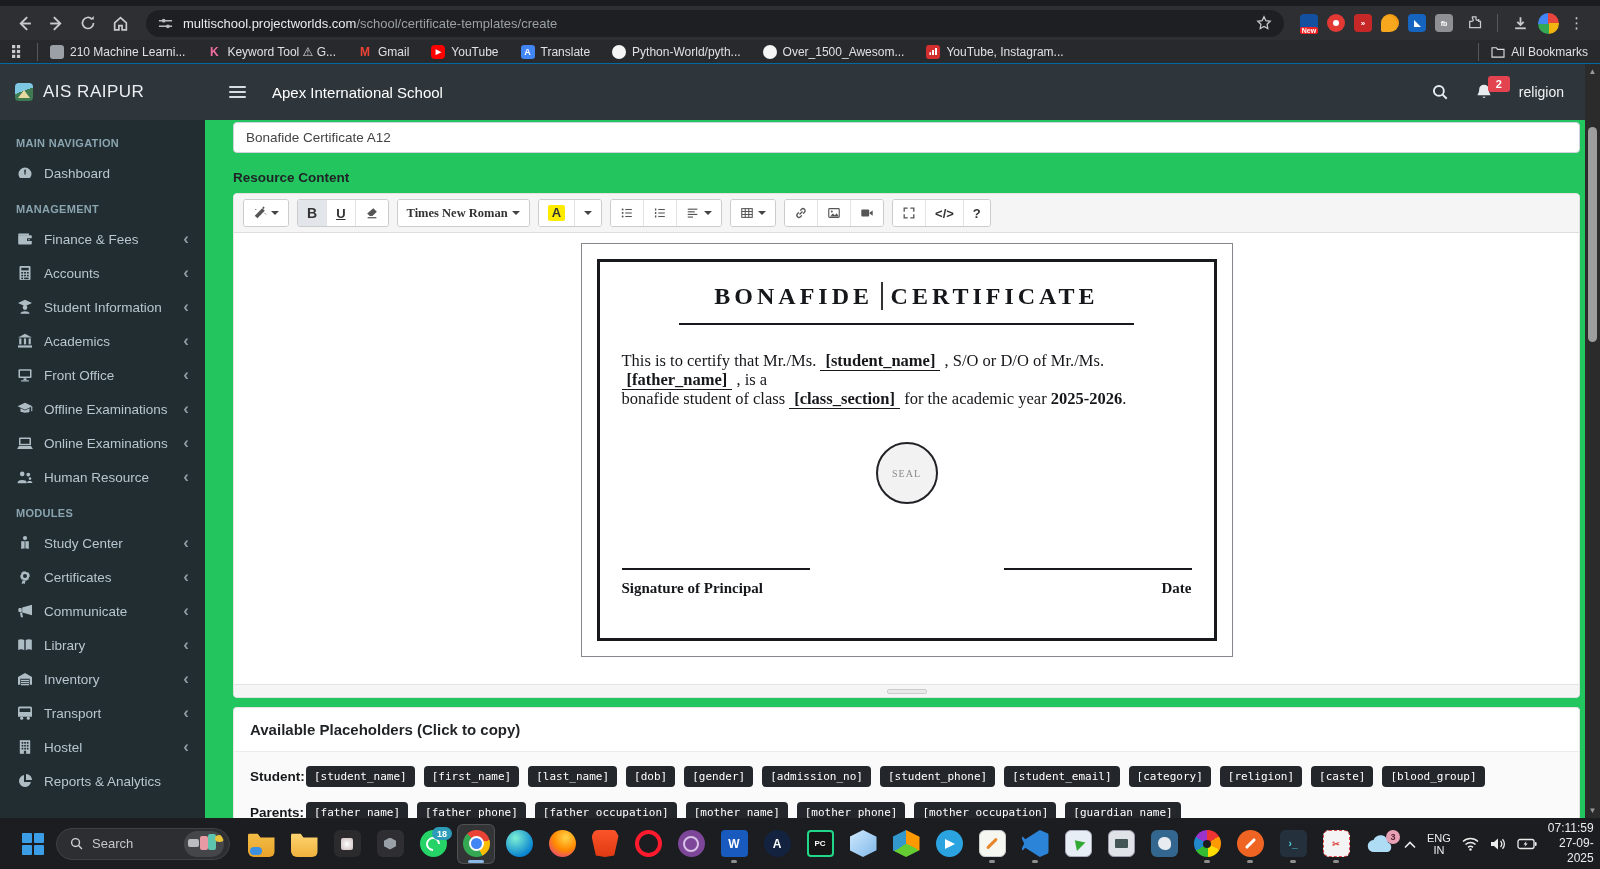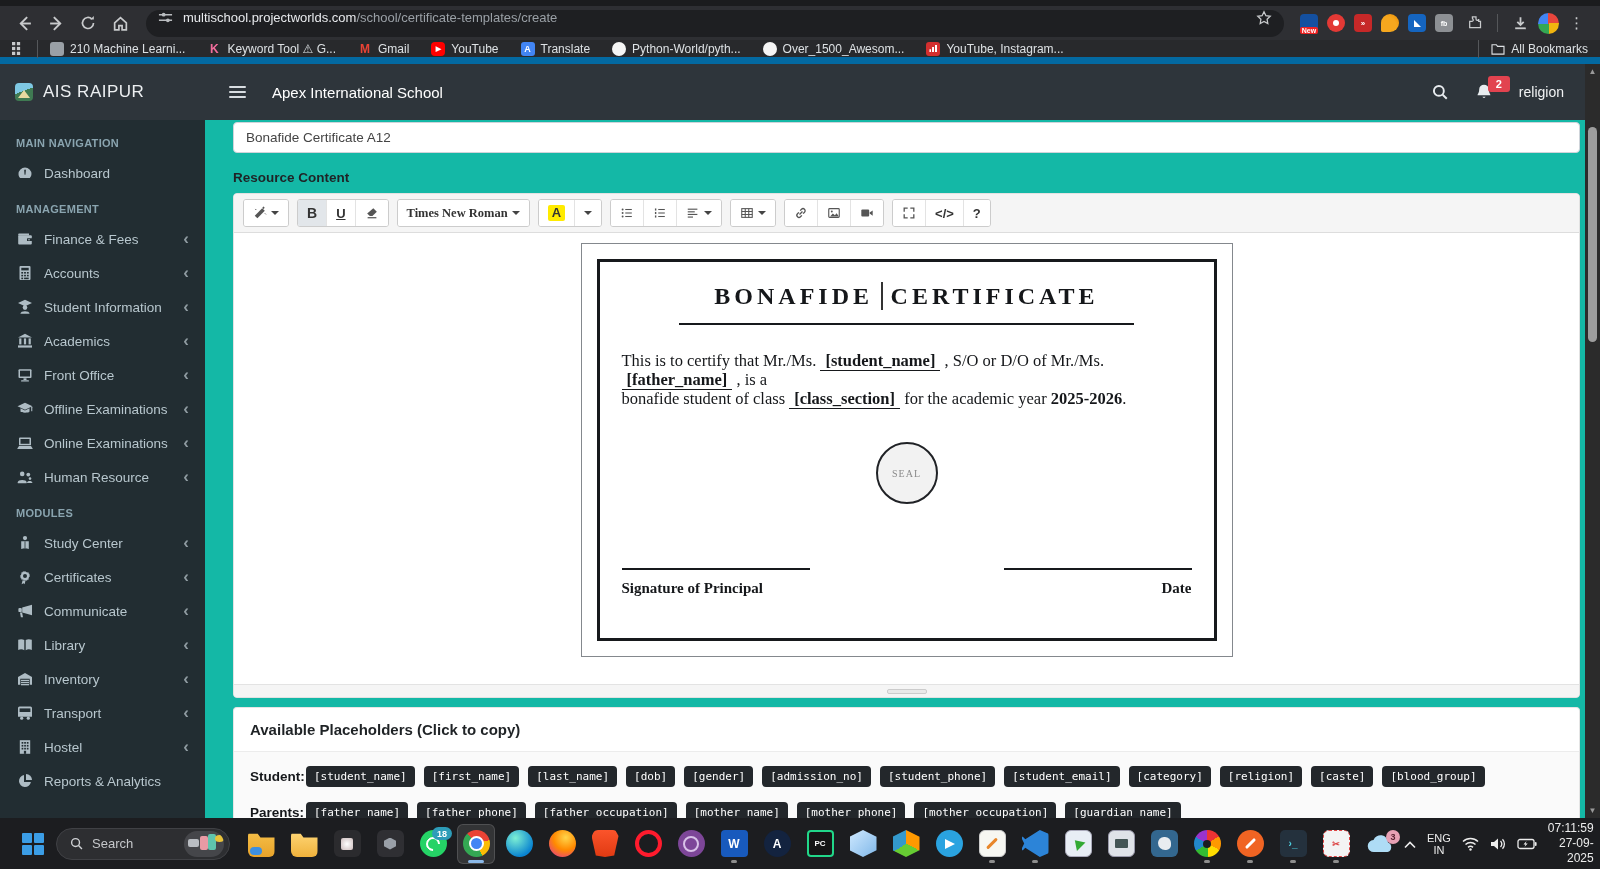--- a/index.html
+++ b/index.html
@@ -3,40 +3,40 @@
 <meta charset="utf-8">
 <style>
   * { margin:0; padding:0; box-sizing:border-box; }
   html,body { width:1600px; height:869px; overflow:hidden; font-family:"Liberation Sans", sans-serif; background:#efefef; }
 
   
   .chrome { height:64px; }
   .tabstrip { height:6px; background:#1b1c1e; }
   .navrow { height:34px; background:#2e2f33; display:flex; align-items:center; padding:0 10px; gap:4px; }
   .navbtn { width:28px; height:28px; display:flex; align-items:center; justify-content:center; color:#c8cacc; flex-shrink:0; }
-  .omnibox { flex:1; height:27px; background:#1e1f22; border-radius:14px; display:flex; padding:0 12px; margin:0 8px; font-size:13px; min-width:0; }
+  .omnibox { flex:1; height:27px; background:#1e1f22; border-radius:14px; display:flex; align-items:center; padding:0 12px; margin:0 8px; font-size:13px; min-width:0; }
   .omni-ic { display:flex; margin-right:10px; color:#b9bcbf; }
   .url-host { color:#e8eaed; white-space:nowrap; }
   .url-path { color:#9aa0a6; white-space:nowrap; }
   .omni-star { margin-left:auto; display:flex; color:#c8cacc; }
   .extrow { display:flex; align-items:center; gap:9px; padding:0 4px; }
   .extic { width:18px; height:18px; border-radius:4px; display:flex; align-items:center; justify-content:center; color:#fff; font-size:8px; font-weight:bold; position:relative; }
   .extic-new-ext { background:#1450a0; }
   .extic-new-ext span { background:#e22; border-radius:2px; padding:0 2px; font-size:7px; position:absolute; bottom:-2px; }
   .extic-record-ext { background:#e33935; border-radius:50%; }
   .extic-record-ext::after { content:""; width:6px; height:6px; background:#fff; border-radius:50%; }
   .extic-forward-ext { background:#c62828; }
   .extic-swoosh-ext { background:radial-gradient(circle at 30% 70%, #f6a71e 55%, #e88a00); border-radius:50% 50% 50% 10%; }
   .extic-page-ext { background:#1565c0; }
   .extic-page-ext::after { content:""; border-left:7px solid #fff; border-top:7px solid transparent; }
   .extic-fb-ext { background:#8d9094; font-size:7px; }
   .chrome-divider { width:1px; height:18px; background:#55575a; margin:0 4px; }
   .avatar { width:21px; height:21px; border-radius:50%; background:conic-gradient(#e8453c 0 25%, #f2b50f 25% 50%, #34a853 50% 75%, #4285f4 75% 100%); }
   .kebab { color:#c8cacc; font-size:15px; padding:0 6px; }
-  .bookmarksrow { height:24px; background:#28292c; border-bottom:7px solid #0369a1; display:flex; align-items:center; padding:0 12px; gap:8px; font-size:12px; color:#dde1e4; }
+  .bookmarksrow { height:24px; background:#28292c; border-bottom:1px solid #0369a1; display:flex; align-items:center; padding:0 12px; gap:8px; font-size:12px; color:#dde1e4; }
   .bm-grid { color:#c8cacc; display:flex; }
   .bm-list { display:flex; align-items:center; gap:22px; flex:1; min-width:0; overflow:hidden; }
   .bm { display:flex; align-items:center; gap:6px; white-space:nowrap; }
   .bmi { width:14px; height:14px; border-radius:3px; display:flex; align-items:center; justify-content:center; font-size:9px; font-weight:bold; color:#fff; flex-shrink:0; }
   .bmi-doc-icon { background:#9aa0a6; }
   .bmi-keyword-icon { background:transparent; color:#f26d9c; font-size:12px; }
   .bmi-gmail-icon { background:transparent; color:#ea4335; font-size:12px; }
   .bmi-youtube-icon { background:#f00; color:#fff; font-size:7px; border-radius:4px; }
   .bmi-translate-icon { background:#4285f4; }
   .bmi-github-icon { background:#f5f5f5; border-radius:50%; color:#1b1f23; font-size:10px; }
@@ -63,21 +63,21 @@
   .appheader { height:56px; background:#2e353b; display:flex; align-items:center; padding:0 24px 0 24px; gap:26px; flex-shrink:0; }
   .hamburger { display:flex; flex-direction:column; gap:3px; cursor:pointer; }
   .hamburger i { width:17px; height:2px; background:#d8dde1; border-radius:1px; }
   .apptitle { color:#fff; font-weight:normal; font-size:15px; }
   .hspacer { flex:1; }
   .h-ic { color:#e8ecef; display:flex; cursor:pointer; }
   .notif { position:relative; display:flex; cursor:pointer; }
   .notif-badge { position:absolute; left:13px; top:-7px; background:#e2434f; color:#fff; font-size:11px; font-weight:bold; padding:2px 8px; border-radius:3px; }
   .huser { color:#f1f3f4; font-size:14px; padding-right:12px; cursor:pointer; }
 
-  .content { flex:1; padding:2px 20px 0 28px; overflow:hidden; background:#14b8a6; }
+  .content { flex:1; padding:2px 20px 0 28px; overflow:hidden; background:#22c55e; }
   .name-input { width:100%; height:31px; border:1px solid #cfd4da; border-radius:4px; padding:0 12px; font-size:13.5px; color:#444; background:#fff; font-family:"Liberation Sans",sans-serif; }
   .section-label { margin:17px 0 8px; font-weight:bold; font-size:13.5px; color:#1f2326; }
 
   .editor { background:#fff; border:1px solid #e2e2e2; border-radius:4px; }
   .toolbar { background:#f5f5f5; border-bottom:1px solid #ddd; padding:5px 9px; display:flex; gap:8px; align-items:center; border-radius:4px 4px 0 0; }
   .btn-group { display:flex; background:#fff; border:1px solid #ccc; border-radius:3px; overflow:hidden; }
   .tb-btn { padding:4px 9px; font-size:13px; color:#333; display:flex; align-items:center; gap:4px; background:#fff; border:none; border-left:1px solid #e3e3e3; cursor:pointer; min-height:26px; font-family:"Liberation Sans",sans-serif; }
   .tb-btn:first-child { border-left:none; }
   .tb-btn.active { background:#e2e6ea; }
   .tb-btn svg { width:14px; height:14px; }

